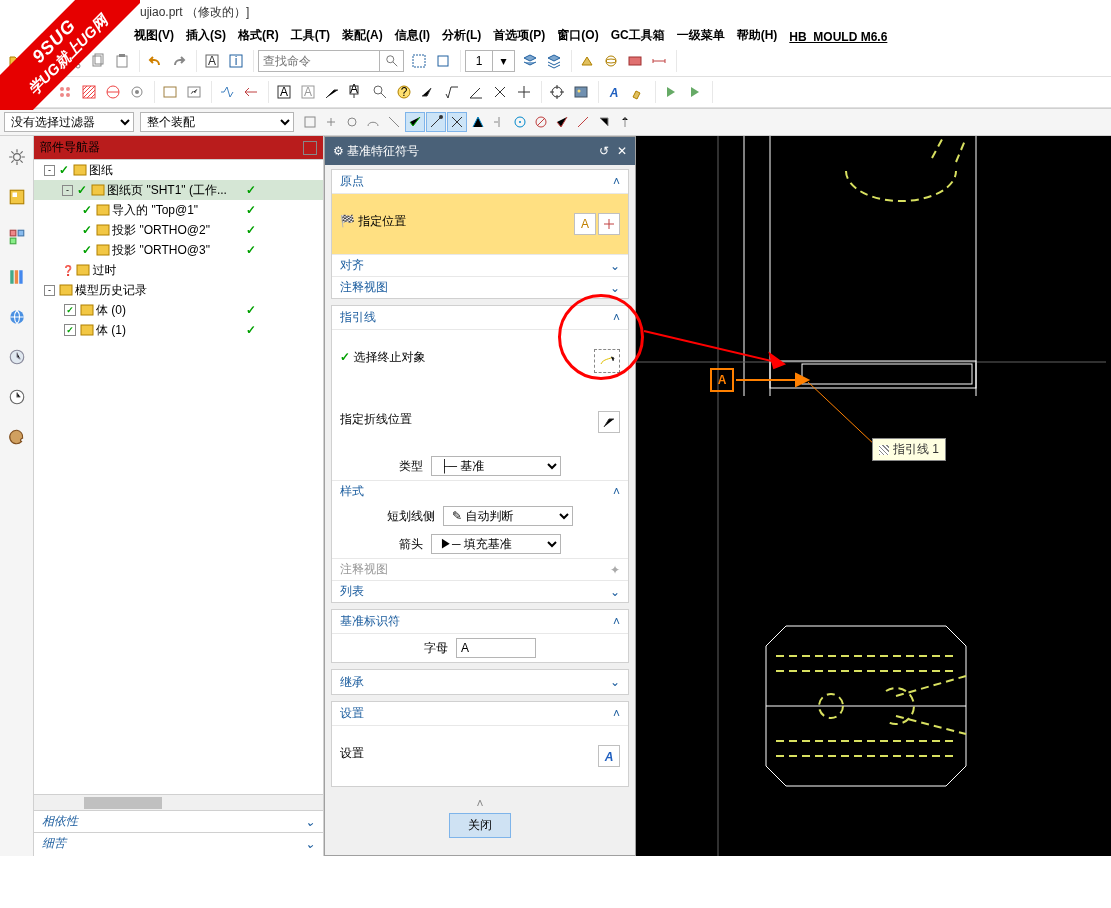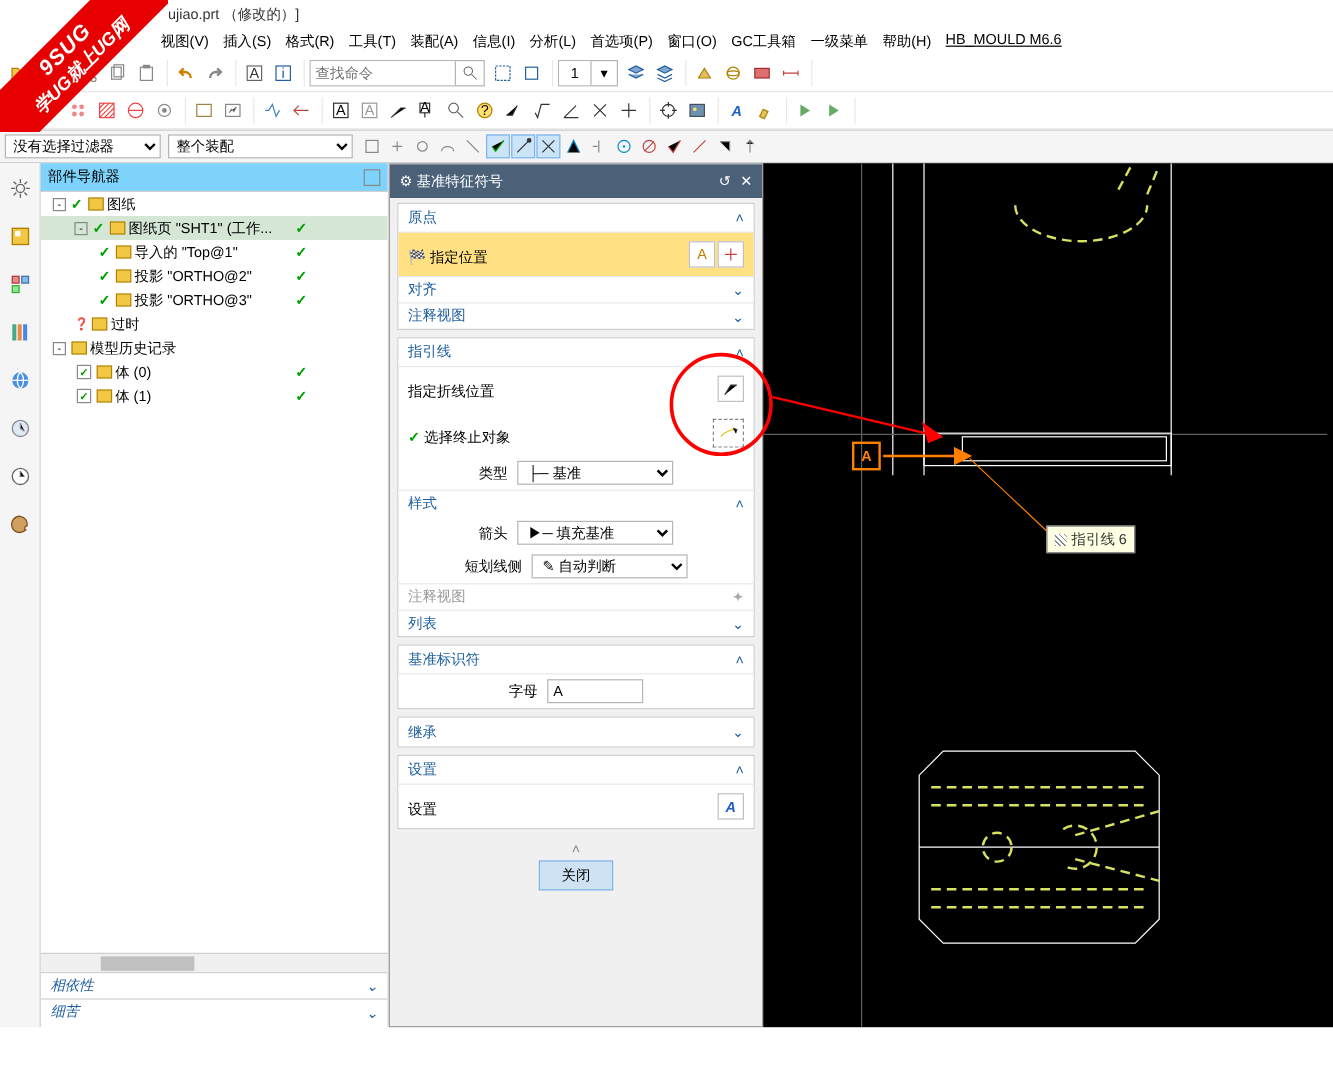--- a/index.html
+++ b/index.html
@@ -1,36 +1,36 @@
 <!DOCTYPE html>
 <html><head>
 <meta charset="utf-8">
 <style>
 * { box-sizing: border-box; margin: 0; padding: 0; font-family: "Microsoft YaHei", Arial, sans-serif; font-size: 12px; }
 body { background: #fff; width: 1111px; height: 908px; overflow: hidden; position: relative; }
 .titlebar { height: 24px; background: #fff; padding-left: 140px; color: #333; line-height: 24px; }
-.menubar { height: 22px; background: #fff; padding-left: 130px; display: flex; gap: 4px; align-items: flex-start; }
+.menubar { height: 22px; background: #fff; padding-left: 130px; display: flex; gap: 4px; align-items: flex-end; font-weight: bold; }
 .menubar span { padding: 2px 4px; cursor: default; }
 .toolbar { background: #fff; padding: 4px 6px; display: flex; align-items: center; gap: 4px; flex-wrap: wrap; border-bottom: 1px solid #e0e0e0; }
 .toolbar .tb-group { display: flex; align-items: center; gap: 2px; padding-right: 6px; border-right: 1px solid #e8e8e8; }
 .tb-icon { width: 22px; height: 22px; display: inline-flex; align-items: center; justify-content: center; border: 1px solid transparent; }
 .tb-icon svg { width: 16px; height: 16px; }
 .search-box { display: inline-flex; border: 1px solid #b5b5b5; height: 22px; }
 .search-box input { border: none; width: 120px; padding: 0 4px; outline: none; }
 .search-box .mag { width: 24px; display: flex; align-items: center; justify-content: center; border-left: 1px solid #b5b5b5; }
 .filter-row { height: 28px; background: #f5f5f5; border-top: 1px solid #d0d0d0; border-bottom: 1px solid #d0d0d0; display: flex; align-items: center; padding: 0 4px; gap: 6px; }
 .filter-row select { height: 20px; border: 1px solid #b5b5b5; background: #fff; padding: 0 2px; }
 .filter-icons { display: flex; gap: 1px; }
 .filter-icons .fi { width: 20px; height: 20px; border: 1px solid transparent; display: inline-flex; align-items: center; justify-content: center; }
 .filter-icons .fi.active { border: 1px solid #7eb4ea; background: #cce4f7; }
 .main-area { display: flex; height: 720px; }
 .sidebar-rail { width: 34px; background: #f5f5f5; border-right: 1px solid #d0d0d0; display: flex; flex-direction: column; align-items: center; gap: 18px; padding-top: 10px; }
 .rail-icon { width: 22px; height: 22px; display: flex; align-items: center; justify-content: center; }
 .navigator-panel { width: 290px; border-right: 1px solid #d0d0d0; display: flex; flex-direction: column; }
-.nav-header { height: 24px; background: #7dd3fc; border-bottom: 1px solid #d0d0d0; display: flex; align-items: center; padding: 0 6px; justify-content: space-between; }
+.nav-header { height: 24px; background: #b91c1c; border-bottom: 1px solid #d0d0d0; display: flex; align-items: center; padding: 0 6px; justify-content: space-between; }
 .nav-header .pin { width: 14px; height: 14px; border: 1px solid #888; }
 .nav-cols { height: 22px; background: #fff; border-bottom: 1px solid #d0d0d0; display: flex; }
 .nav-cols .col { border-right: 1px solid #d0d0d0; padding: 3px 6px; }
 .col-name { width: 200px; }
 .col-latest { flex: 1; }
 .nav-tree { flex: 1; background: #fff; overflow: auto; }
 .tree-row { height: 20px; display: flex; align-items: center; padding-left: 6px; }
 .tree-row.selected { background: #d5e6d5; }
 .tree-indent { display: inline-block; }
 .tree-toggle { width: 11px; height: 11px; border: 1px solid #888; display: inline-flex; align-items: center; justify-content: center; font-size: 9px; line-height: 1; margin-right: 2px; }
@@ -46,21 +46,21 @@
 .viewport-col { flex: 1; display: flex; flex-direction: column; }
 .dialog { width: 312px; background: #f0f0f0; border: 1px solid #a0a0a0; }
 .dlg-title { height: 28px; background: #4a6178; color: #fff; display: flex; align-items: center; padding: 0 8px; justify-content: space-between; }
 .dlg-title .controls { display: flex; gap: 8px; }
 .dlg-body { padding: 4px 6px 6px; }
 .dlg-group { background: #fff; border: 1px solid #d0d0d0; margin-bottom: 4px; }
 .dlg-group.mtop { margin-top: 6px; }
 .dlg-group-head { height: 24px; display: flex; align-items: center; justify-content: space-between; padding: 0 8px; color: #2060a0; border-bottom: 1px solid #e8e8e8; }
 .dlg-group-head.collapsed { border-bottom: none; }
 .dlg-group-head .chev { color: #2060a0; }
-.dlg-row { padding: 7px 8px; display: flex; align-items: flex-end; justify-content: space-between; gap: 6px; }
+.dlg-row { padding: 19px 8px; display: flex; align-items: flex-start; justify-content: space-between; gap: 6px; }
 .dlg-row.highlight { background: #ffe082; }
 .dlg-row .icons { display: flex; gap: 2px; }
 .dlg-row .icons .ico { width: 22px; height: 22px; border: 1px solid #c0c0c0; background: #fff; display: flex; align-items: center; justify-content: center; }
 .dlg-sub { padding: 2px 8px; color: #2060a0; display: flex; justify-content: space-between; align-items: center; border-top: 1px solid #e8e8e8; }
 .dlg-sub .chev { color: #2060a0; }
 .dlg-sub.muted { color: #999; }
 .dlg-field { padding: 4px 8px; display: flex; align-items: center; justify-content: center; gap: 8px; }
 .dlg-field select, .dlg-field input { height: 20px; border: 1px solid #b5b5b5; background: #fff; padding: 0 4px; width: 140px; }
 .dlg-field input.right { text-align: right; width: 80px; }
 .dlg-field select.type { width: 130px; }
@@ -729,55 +729,55 @@
                 <span class="chev">⌄</span>
               </div>
           </div>
 
           <div class="dlg-group mtop">
             <div class="dlg-group-head">
                 <span>指引线</span>
                 <span class="chev">˄</span>
               </div>
             <div class="dlg-row">
-              <span>指定折线位置</span>
-              <span class="icons">
-                  <span class="ico">
-                    <svg width="14" height="14">
-                      <path stroke="#333" d="M2 12l5-8h5"></path>
-                    </svg>
-                  </span>
-                </span>
-            </div>
-            <div class="dlg-row">
               <span><span style="color:#00a000;font-weight:bold">✓</span>&nbsp;<span>选择终止对象</span></span>
               <div class="sel-target" style="position:relative">
                   <div class="inner">
                     <svg width="16" height="14">
                       <path stroke="#e0c000" fill="none" d="M2 10c2-5 9-5 12-7"></path>
                       <path stroke="#333" d="M12 3l3 1-1 3"></path>
                     </svg>
                   </div>
                 </div>
             </div>
+            <div class="dlg-row">
+              <span>指定折线位置</span>
+              <span class="icons">
+                  <span class="ico">
+                    <svg width="14" height="14">
+                      <path stroke="#333" d="M2 12l5-8h5"></path>
+                    </svg>
+                  </span>
+                </span>
+            </div>
             <div class="dlg-field">
               <span>类型</span>
               <select class="type"><option>├─ 基准</option></select>
             </div>
             <div class="dlg-sub" style="border-top:1px solid #e8e8e8">
                 <span>样式</span>
                 <span class="chev">˄</span>
               </div>
             <div class="dlg-field">
+              <span>短划线侧</span>
+              <select class="type"><option>✎ 自动判断</option></select>
+            </div>
+            <div class="dlg-field">
               <span>箭头</span>
               <select class="type"><option>▶─ 填充基准</option></select>
-            </div>
-            <div class="dlg-field">
-              <span>短划线侧</span>
-              <select class="type"><option>✎ 自动判断</option></select>
             </div>
             <div class="dlg-sub muted">
                 <span>注释视图</span>
                 <span style="color:#aaa">✦</span>
               </div>
             <div class="dlg-sub">
                 <span>列表</span>
                 <span class="chev">⌄</span>
               </div>
           </div>
@@ -873,18 +873,18 @@
           </g>
         </svg>
 
         <div class="redcircle" style="left:-78px;top:158px;width:86px;height:86px"></div>
 
         <div class="datum-sym" style="left:74px;top:232px">
             <span>A</span>
           </div>
 
         <div class="tooltip" style="left:236px;top:302px">
-          <span style="display:inline-block;width:10px;height:10px;background:repeating-linear-gradient(45deg,#888,#888 1px,#fff 1px,#fff 3px);margin-right:4px;vertical-align:middle"></span><span>指引线 6</span>
+          <span style="display:inline-block;width:10px;height:10px;background:repeating-linear-gradient(45deg,#888,#888 1px,#fff 1px,#fff 3px);margin-right:4px;vertical-align:middle"></span><span>指引线 1</span>
         </div>
       </div>
     </div>
   </div>
 </div>
 
 </body></html>

